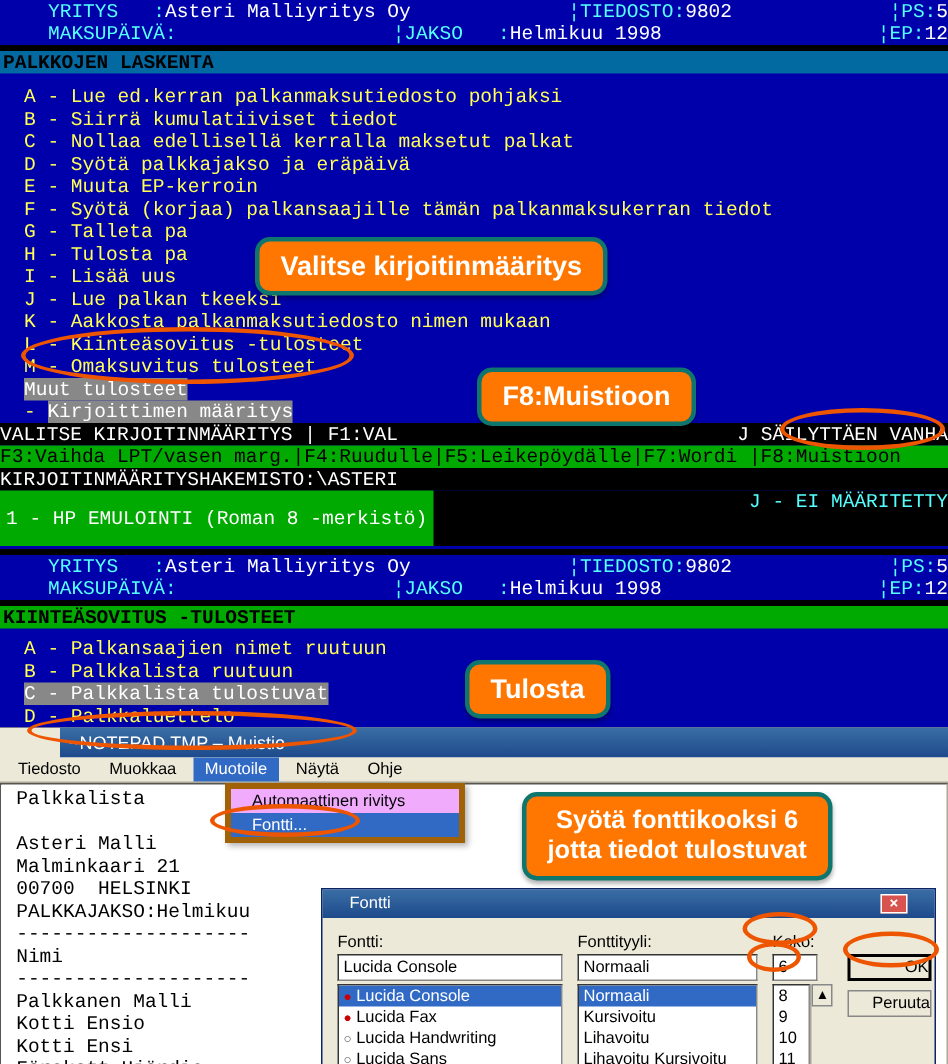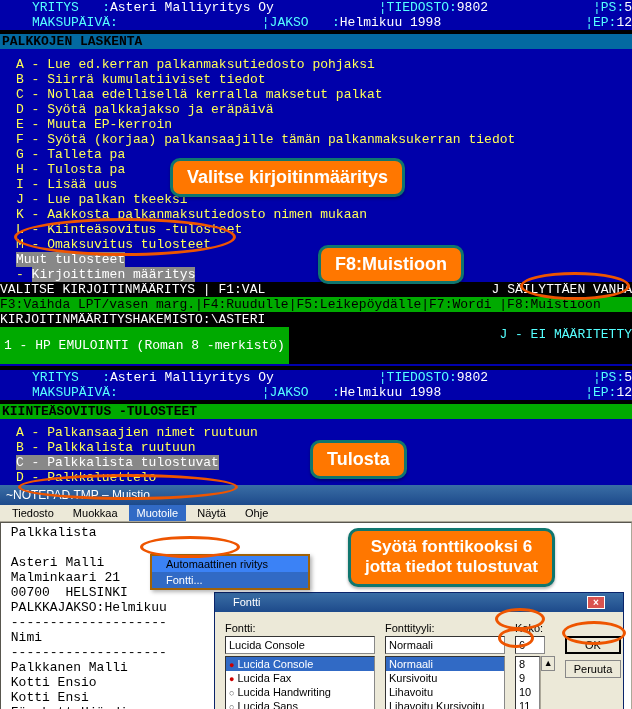--- a/index.html
+++ b/index.html
@@ -12,38 +12,38 @@
   .title-bar { background: #0369a1; color: #000; padding: 0 2px; font-weight: bold; }
   .menu-line { color: #ffff55; padding-left: 16px; }
   .menu-hi { background: #888888; color: #ffffff; display:inline; }
   .statbar1 { background: #000; color: #ffffff; }
   .statbar2 { background: #00aa00; color: #000; }
   .statbar3 { background: #000; color: #ffffff; display:flex; }
   .callout { position: absolute; background: #ff7700; border: 3px solid #0f766e; border-radius: 10px; color: #fff; padding: 6px 14px; font-family: Arial, sans-serif; font-size: 18px; font-weight: bold; box-shadow: 0 2px 3px rgba(0,0,0,0.3); z-index: 50; }
   .oval { position: absolute; border: 3px solid #ee5500; border-radius: 50%; z-index: 40; }
   
   .win { background: #ece9d8; font-family: Tahoma, Arial, sans-serif; font-size: 11px; color: #000; position: relative; }
-  .titlebar { background: linear-gradient(#3a6ea5,#1d4a8b); color: #fff; padding: 3px 6px; font-size: 12px; }
+  .titlebar { background: linear-gradient(#3a6ea5,#1d4a8b); color: #fff; padding: 3px 6px; font-size: 12px; margin-left: 40px; }
   .menubar { background: #ece9d8; padding: 2px 4px; border-bottom: 1px solid #aca899; }
   .menubar span { padding: 2px 8px; }
   .menubar .sel { background: #316ac5; color: #fff; }
   .editor { background: #fff; border: 1px inset #aca899; height: 190px; overflow: auto; font-family: "Courier New", monospace; font-size: 13px; white-space: pre; padding: 2px; position: relative; }
-  .dropdown { position: absolute; background: #3b82f6; border: 2px solid #a16207; box-shadow: 2px 2px 4px rgba(0,0,0,0.3); z-index: 30; margin-top: 32px; }
+  .dropdown { position: absolute; background: #f0abfc; border: 4px solid #a16207; box-shadow: 2px 2px 4px rgba(0,0,0,0.3); z-index: 30; }
   .dropdown div { padding: 2px 14px; font-family: Tahoma, sans-serif; font-size: 11px; }
   .dropdown .hov { background: #316ac5; color: #fff; }
   
   .dlg { position: absolute; left: 214px; top: 70px; width: 410px; background: #ece9d8; border: 1px solid #0a246a; font-family: Tahoma, sans-serif; font-size: 11px; z-index: 20; }
   .dlg-title { background: linear-gradient(#3a6ea5,#1d4a8b); color: #fff; padding: 3px 18px; display:flex; justify-content: space-between; }
   .dlg-body { padding: 10px 10px 2px 10px; display: flex; gap: 10px; }
   .col { display: flex; flex-direction: column; }
   .fld { border: 1px inset #888; background: #fff; padding: 2px 3px; margin: 2px 0; font-size: 11px; }
   .list { border: 1px inset #888; background: #fff; height: 96px; overflow: auto; font-size: 11px; }
   .list div { padding: 1px 3px; white-space: nowrap; }
   .list .sel { background: #316ac5; color: #fff; }
-  .btn { border: 1px solid #888; background: #ece9d8; padding: 2px 0; width: 56px; text-align: center; margin-bottom: 6px; font-size: 11px; }
+  .btn { border: 1px solid #888; background: #ece9d8; padding: 2px 0; width: 56px; text-align: right; margin-bottom: 6px; font-size: 11px; }
   .btn.def { border: 2px solid #000; padding:1px 0; }
   .closebx { background:#d9534f; color:#fff; width:18px; text-align:center; border:1px solid #fff; font-weight:bold; font-size:10px; }
   .red-icon::before { content:"●"; color:#cc0000; font-style: italic; margin-right:3px; font-size:9px; }
   .gray-icon::before { content:"○"; color:#555; margin-right:3px; font-size:9px; }
   .scroll-track{ background:#ece9d8; border-left:1px solid #aca899; width:16px;}
   .tiny-arrow{height:15px;border:1px solid #888;background:#ece9d8;text-align:center;font-size:9px;line-height:13px;}
 </style>
 </head>
 <body>
 

